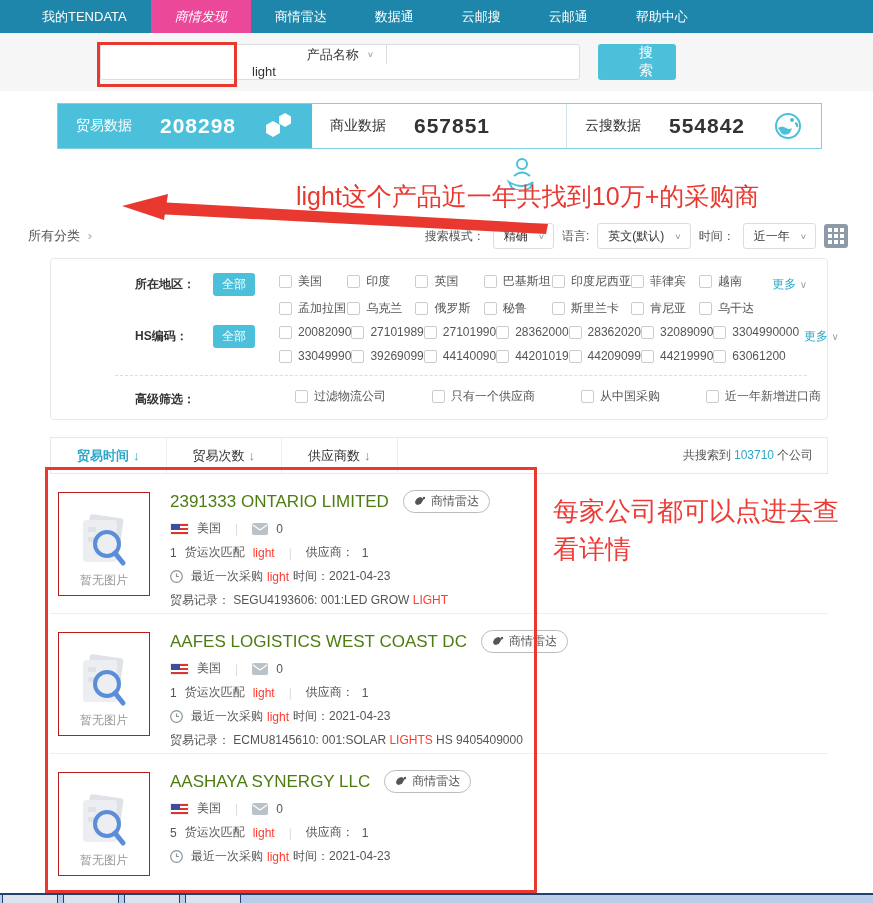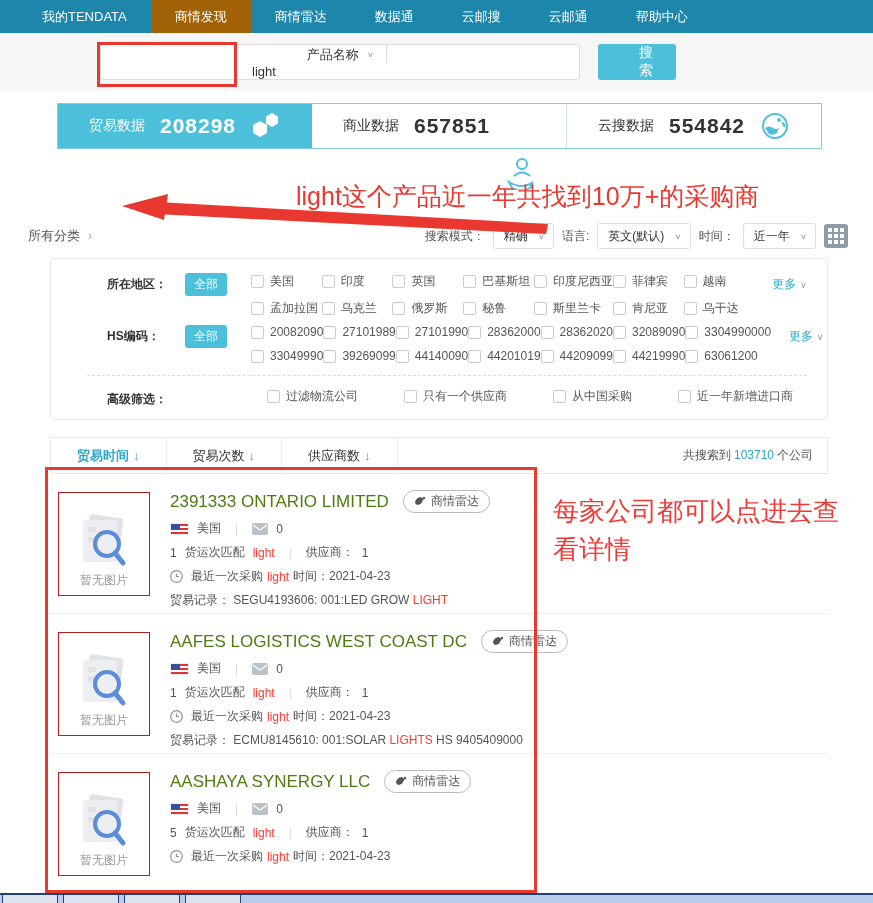--- a/index.html
+++ b/index.html
@@ -3,33 +3,33 @@
 <meta charset="utf-8">
 <style>
   * { margin:0; padding:0; box-sizing:border-box; }
   html,body { width:873px; height:903px; }
   body { font-family:"Liberation Sans","DejaVu Sans",sans-serif; background:#fff; color:#333; font-size:12px; }
   .page { position:relative; width:873px; height:903px; overflow:hidden; background:#fff; }
 
   
   .topnav { position:absolute; top:0; left:0; width:873px; height:33px; background:#1d86aa; display:flex; align-items:stretch; padding-left:18px; }
   .topnav .nav-item { color:#fff; font-size:13px; display:flex; align-items:center; padding:0 24px; cursor:pointer; }
-  .topnav .nav-item.active { background:#a16207; }
+  .topnav .nav-item.active { background:#ec4899;font-style:italic; }
 
   
   .searchband { position:absolute; top:33px; left:0; width:873px; height:58px; background:#f6f6f6; }
   .searchbox { position:absolute; top:11px; left:100px; width:480px; height:36px; background:#fff; border:1px solid #ddd; border-radius:3px; display:flex; align-items:center;flex-direction:column; }
   .cat-select { display:flex; align-items:center; gap:8px; padding:0 12px 0 14px; font-size:13px; color:#333; border-right:1px solid #ddd; height:22px; cursor:pointer; }
   .chev { color:#9aa6ad; font-size:10px; transform:scaleY(.8); }
   .query-input { border:none; outline:none; font-size:13px; color:#333; padding:0 12px; flex:1; background:transparent; font-family:inherit; }
   .search-btn { position:absolute; top:11px; left:598px; width:78px; height:36px; background:#4cc0da; color:#fff; border:none; border-radius:3px; font-size:14px; letter-spacing:8px; padding-left:26px; cursor:pointer; font-family:Liberation Sans, sans-serif; }
 
   
   .stats { position:absolute; top:103px; left:57px; width:765px; height:46px; border:1px solid #7fd0e2; display:flex; background:#fff; }
-  .stat { flex:1; display:flex; align-items:center; padding:0 31px; gap:10px; }
+  .stat { flex:1; display:flex; align-items:center; padding:0 18px; gap:10px; }
   .stat .s-label { font-size:14px; }
   .stat .s-value { font-size:21px; font-weight:bold; flex:1; text-align:center; letter-spacing:1px; }
   .stat1 { background:#4cc0da; color:#fff; }
   .stat2, .stat3 { color:#333; }
   .stat2 { border-right:1px solid #cfe3ea; }
   .stat-icon { width:30px; height:30px; flex:0 0 auto; }
 
   
   .tabsbox { position:absolute; top:168px; left:24px; width:826px; height:46px; background:#fff; border:1px solid #ececec; display:flex; align-items:center; padding-left:38px; gap:60px; }
   .tab { font-size:14px; font-weight:bold; cursor:pointer; position:relative; padding:12px 2px; }
@@ -41,28 +41,28 @@
   .toolbar { position:absolute; top:222px; left:28px; width:820px; height:28px; display:flex; align-items:center; }
   .all-cat { color:#555; font-size:13px; cursor:pointer; }
   .all-cat .gt { color:#aaa; margin-left:4px; }
   .toolbar-right { margin-left:auto; display:flex; align-items:center; gap:8px; }
   .tb-label { color:#555; font-size:12px; }
   .tb-select { border:1px solid #ddd; border-radius:3px; background:#fff; height:26px; display:flex; align-items:center; gap:10px; padding:0 8px 0 10px; font-size:12px; color:#333; cursor:pointer; }
   .cal-icon { width:24px; height:24px; background:#8d9aa8; border-radius:3px; display:grid; grid-template-columns:repeat(3,4px); grid-template-rows:repeat(3,4px); gap:2px; place-content:center; cursor:pointer; }
   .cal-icon i { background:#fff; display:block; }
 
   
-  .filterpanel { position:absolute; top:258px; left:50px; width:778px; height:162px; border:1px solid #e8e8e8; border-radius:4px; background:#fff; padding:14px 20px 0 56px; }
+  .filterpanel { position:absolute; top:258px; left:50px; width:778px; height:162px; border:1px solid #e8e8e8; border-radius:4px; background:#fff; padding:14px 20px 0 84px; }
   .f-row { display:flex; align-items:flex-start; margin-bottom:4px; }
   .f-label { width:78px; font-weight:bold; font-size:12px; color:#333; padding-top:3px; flex:0 0 auto; }
   .chip-all { background:#4cc0da; color:#fff; border-radius:3px; font-size:12px; padding:3px 9px; margin-right:24px; cursor:pointer; flex:0 0 auto; }
   .checks { flex:1; display:grid; grid-template-columns:repeat(7,1fr); row-gap:10px; }
   .check-item { display:flex; align-items:center; gap:6px; font-size:12px; color:#555; cursor:pointer; white-space:nowrap; }
   .cbox { width:13px; height:13px; border:1px solid #ccc; border-radius:2px; background:#fff; flex:0 0 auto; }
-  .more-link { color:#2ba8c8; font-size:12px; cursor:pointer; white-space:nowrap; margin-left:18px; padding-top:3px; }
+  .more-link { color:#2ba8c8; font-size:12px; cursor:pointer; white-space:nowrap; margin-left:5px; padding-top:3px; }
   .dashed { border-top:1px dashed #ddd; margin:12px 0 12px -20px; }
   .adv-checks { display:flex; gap:46px; }
 
   
   .sortbar { position:absolute; top:437px; left:50px; width:778px; height:37px; border:1px solid #e8e8e8; background:#fff; display:flex; align-items:center; }
   .sort-item { padding:0 26px; font-size:13px; border-right:1px solid #eee; cursor:pointer; color:#333; height:100%; display:flex; align-items:center; gap:4px; }
   .sort-item .arr { color:#2ba8c8; font-weight:bold; }
   .sort-item.active { color:#2ba8c8; font-weight:bold; }
   .result-count { margin-left:auto; padding-right:14px; color:#555; font-size:12px; }
   .result-count b { color:#2ba8c8; font-weight:normal; margin:0 3px; }

